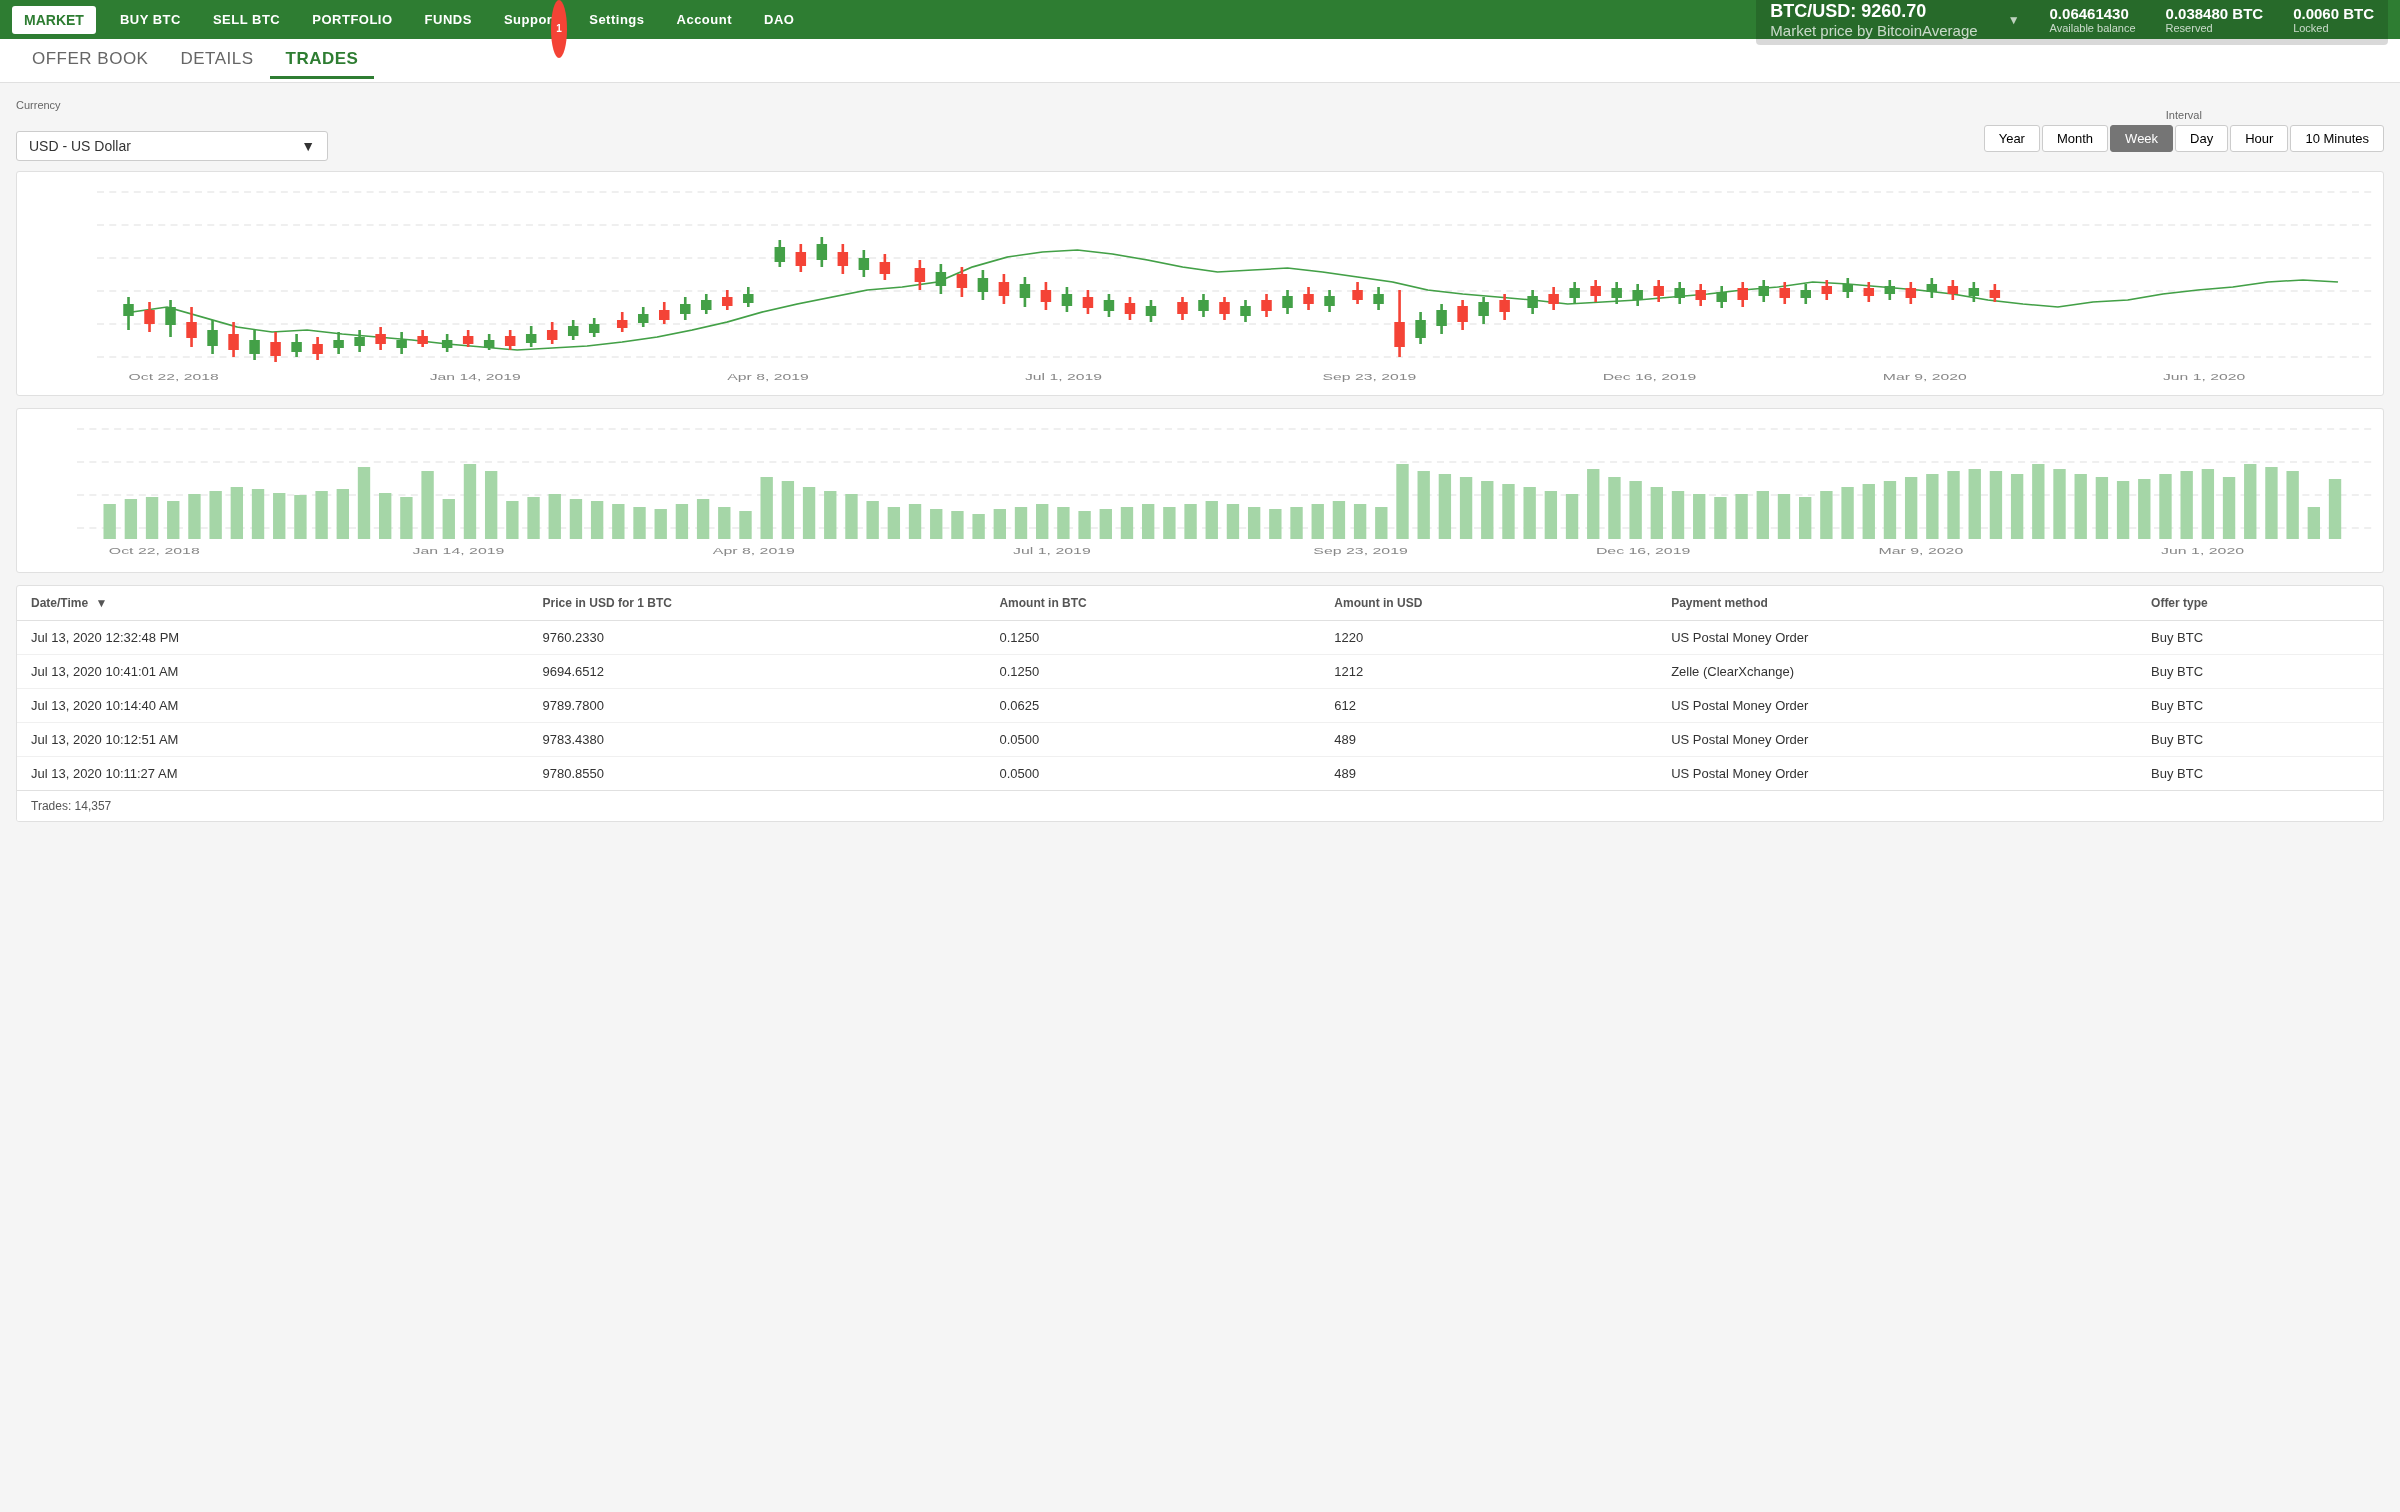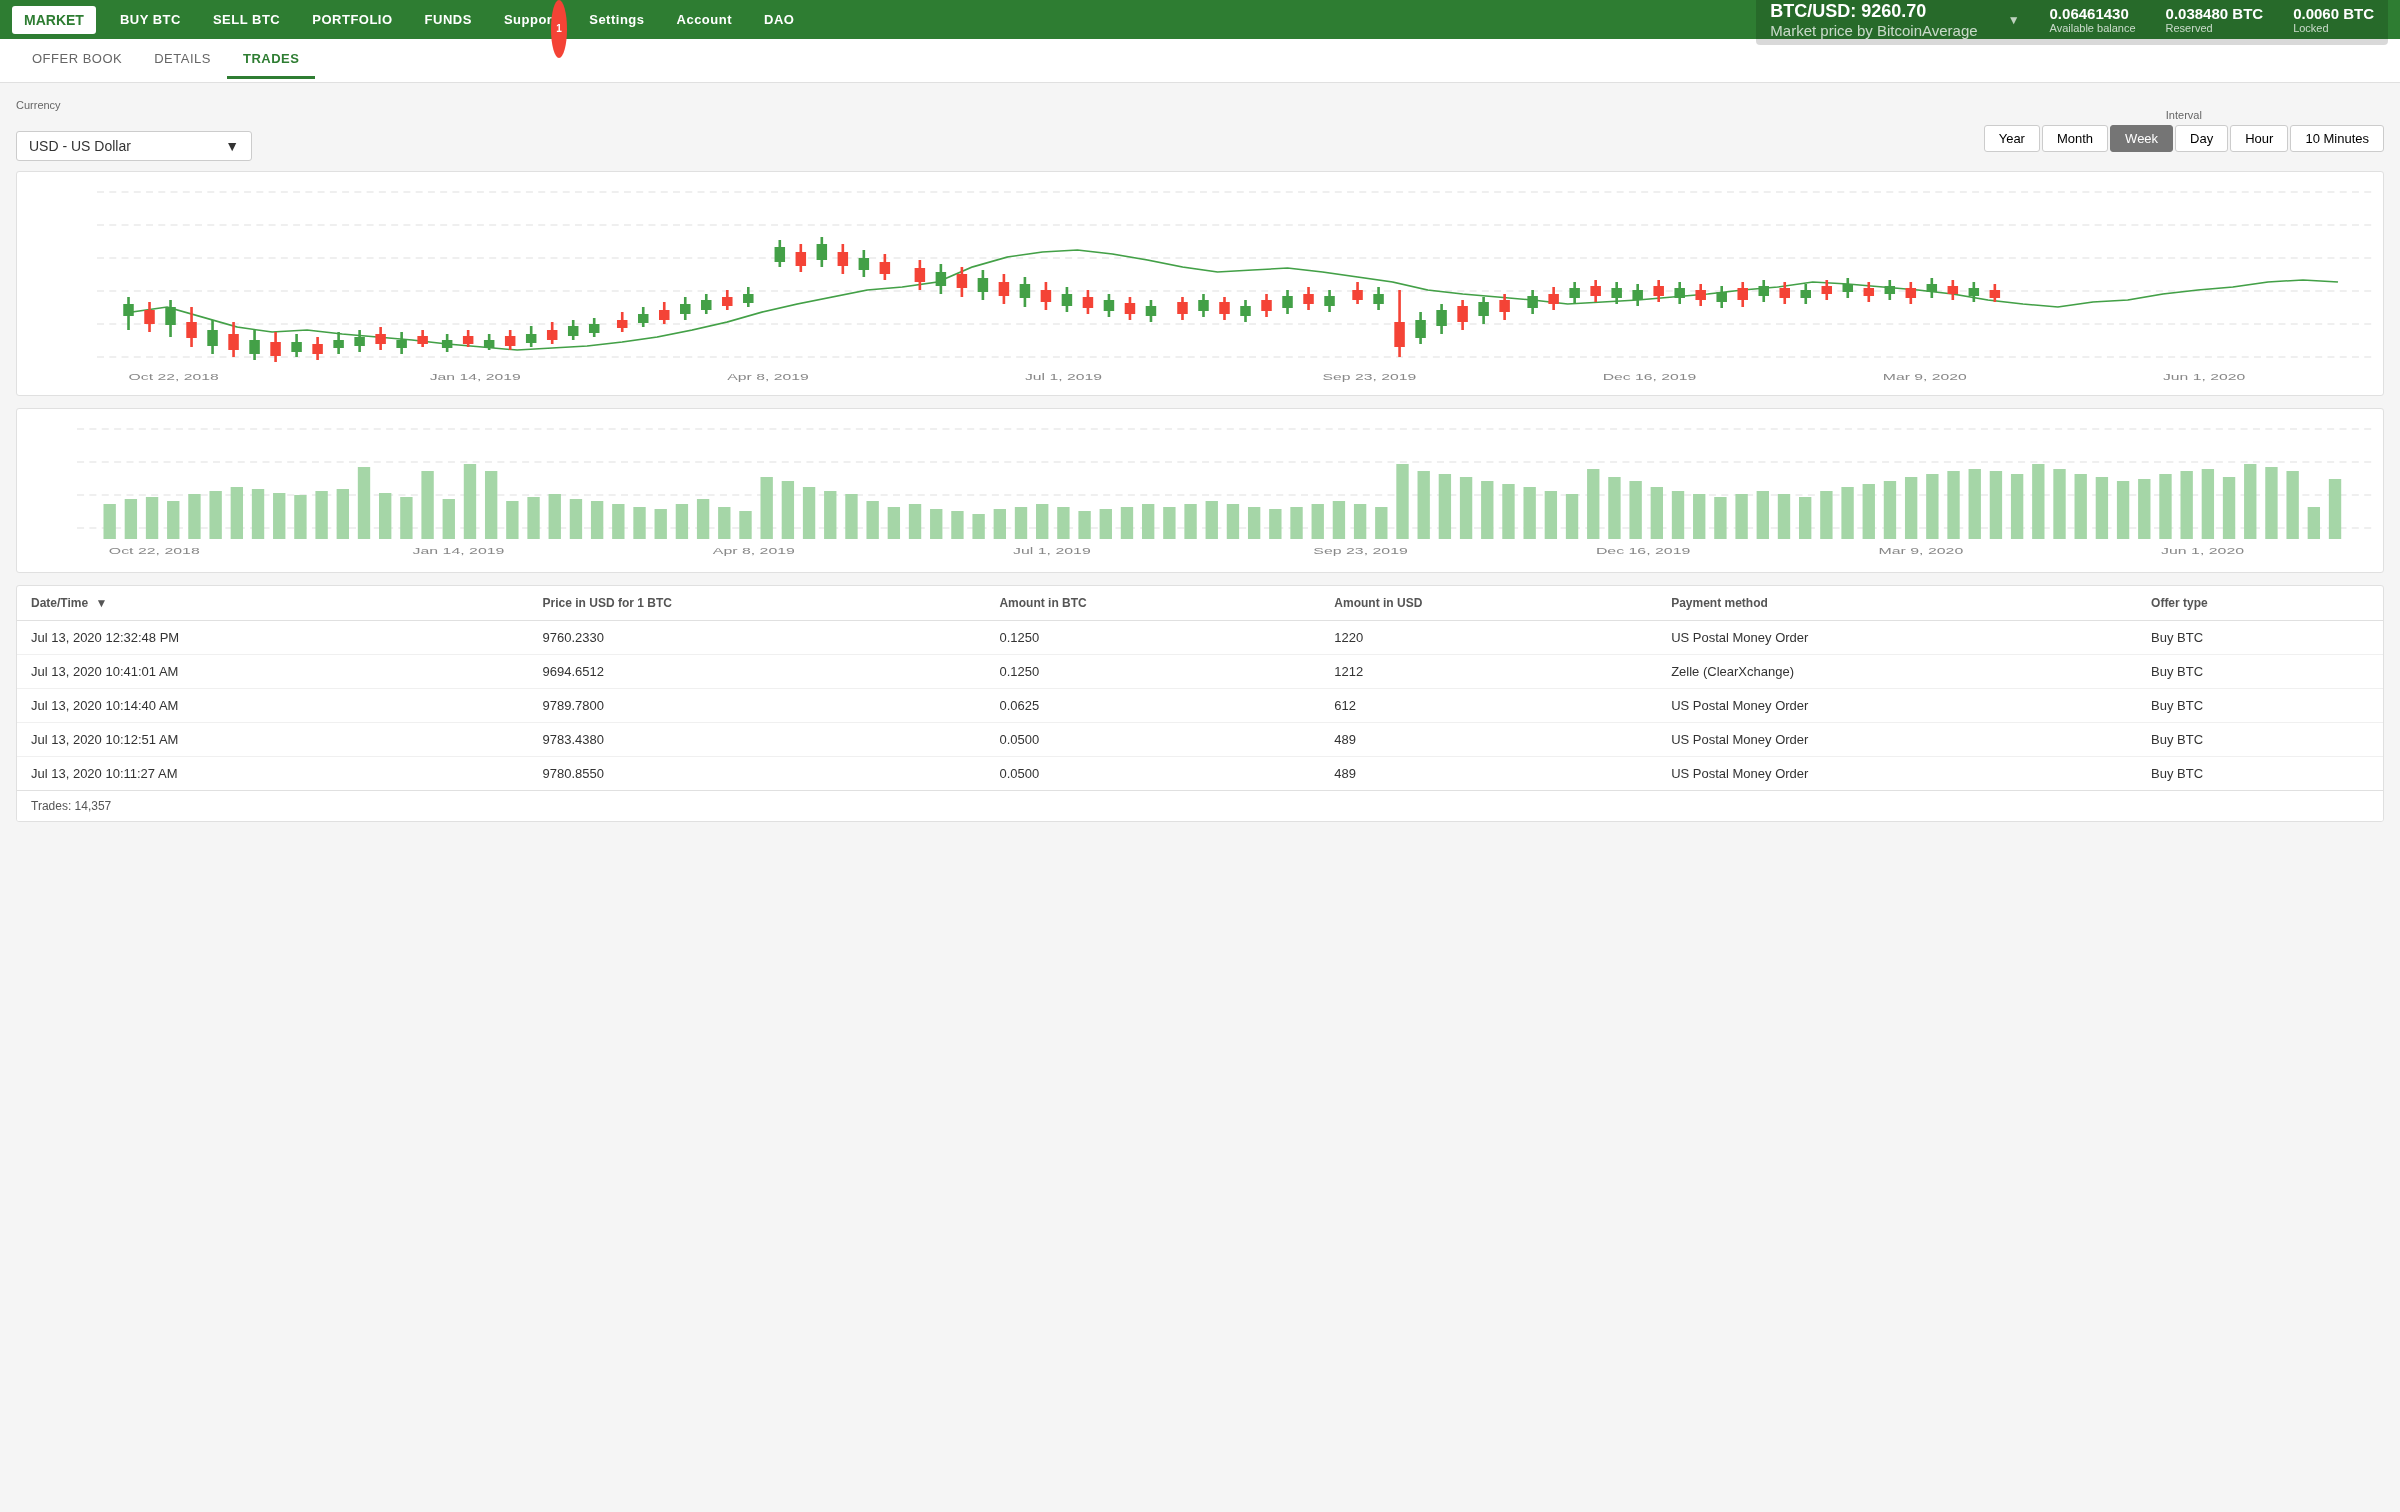--- a/index.html
+++ b/index.html
@@ -64,21 +64,21 @@
     .sub-nav {
       background: #fff;
       border-bottom: 1px solid #e0e0e0;
       display: flex;
       padding: 0 16px;
       height: 44px;
       align-items: center;
     }
     .sub-nav-item {
       color: #666;
-      font-size: 13px;
+      font-size: 17px;
       padding: 0 16px;
       cursor: pointer;
       line-height: 44px;
       letter-spacing: 0.5px;
       border-bottom: 3px solid transparent;
       height: 36px;
       display: flex;
       align-items: center;
       text-align: right;
     }
@@ -103,21 +103,21 @@
     .currency-section { display: flex; flex-direction: column; }
     .currency-label { font-size: 11px; color: #666; margin-bottom: 20px; }
     .currency-select {
       display: flex;
       align-items: center;
       border: 1px solid #ccc;
       border-radius: 3px;
       padding: 6px 12px;
       cursor: pointer;
       background: #fff;
-      width: 236px;
+      width: 312px;
       justify-content: space-between;
       font-size: 14px;
       font-weight: 500;
     }
     .interval-section { display: flex; flex-direction: column; align-items: center; }
     .interval-label { font-size: 11px; color: #666; margin-bottom: 4px; }
     .interval-buttons { display: flex; gap: 2px; }
     .interval-btn {
       border: 1px solid #ccc;
       background: #fff;

